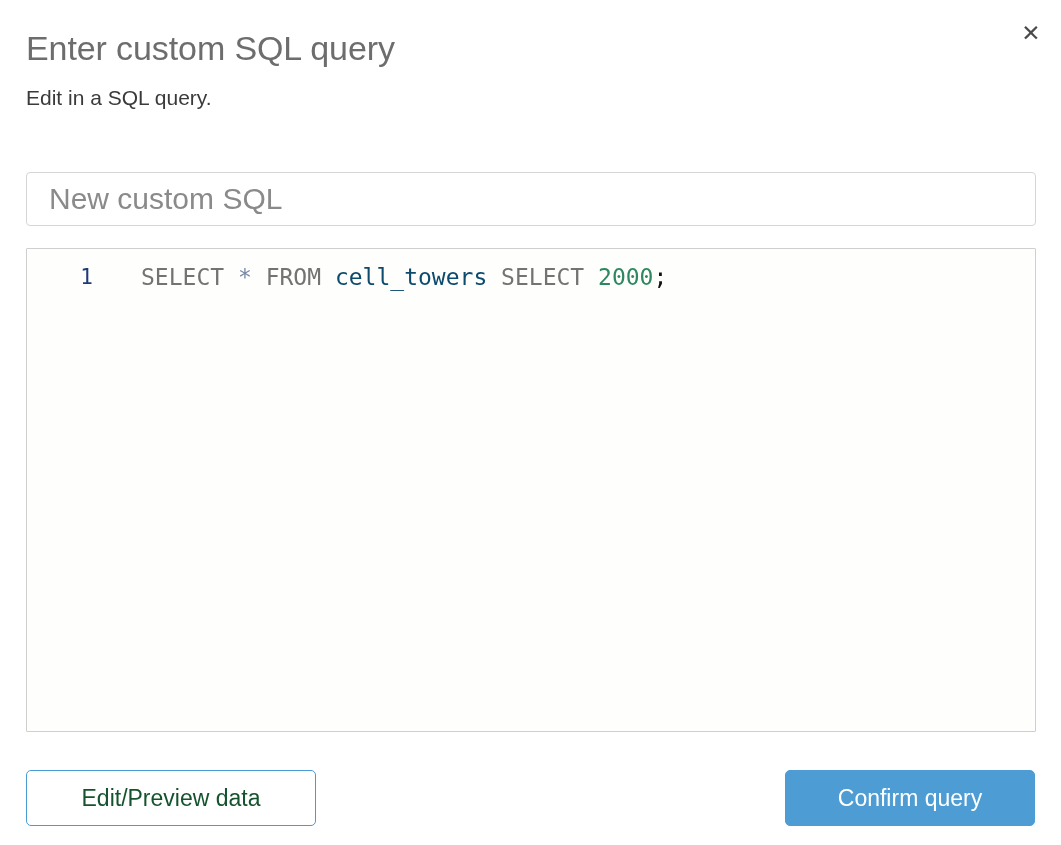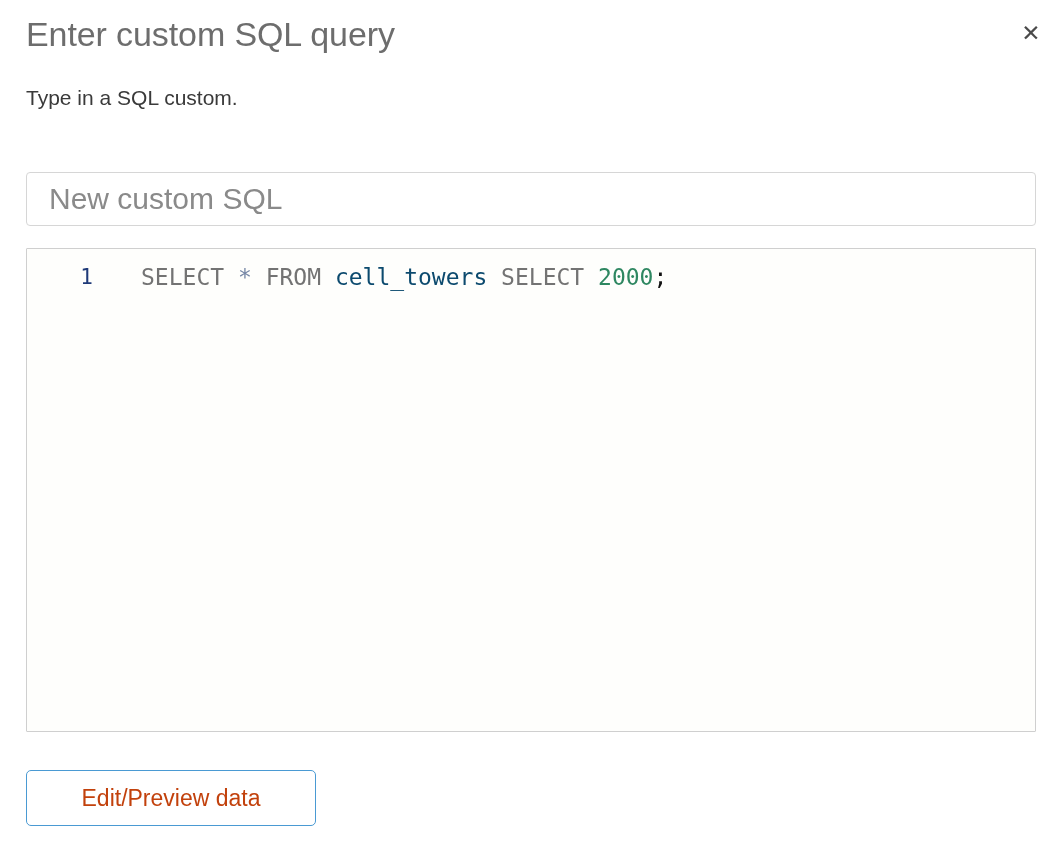--- a/index.html
+++ b/index.html
@@ -21,21 +21,21 @@
     width: 1061px;
     height: 845px;
     background: #ffffff;
     box-sizing: border-box;
   }
 
   
   .dialog-header {
     position: absolute;
     left: 26px;
-    top: 12px;
+    top: 26px;
     right: 26px;
     height: 48px;
   }
   .dialog-title {
     font-size: 34px;
     font-weight: 400;
     color: #6d6d6d;
     line-height: 44px;
     letter-spacing: -0.1px;
     white-space: nowrap;
@@ -156,49 +156,50 @@
     display: flex;
     align-items: center;
     justify-content: center;
     padding: 0 14px;
   }
   .btn-secondary {
     left: 0;
     width: 290px;
     background: #ffffff;
     border: 1px solid #4a9ad3;
-    color: #c2410c;
+    color: #14532d;
   }
   .btn-primary {
     right: 0;
     width: 250px;
     background: #4d9dd4;
     border: 1px solid #4d9dd4;
     color: #ffffff;
   }
 </style>
 </head>
 <body>
 
 <div class="dialog">
 
   <div class="dialog-header">
     <div class="dialog-title">Enter custom SQL query</div>
   </div>
 
   <button class="close-button">✕</button>
 
-  <div class="dialog-subtitle">Type in a SQL custom.</div>
+  <div class="dialog-subtitle">Edit in a SQL query.</div>
 
   <input class="name-input" type="text" placeholder="New custom SQL" style="">
 
   <div class="editor">
     <div class="editor-line">
       <div class="line-number">1</div>
       <div class="code-content"><span class="tok-keyword">SELECT</span><span> </span><span class="tok-operator">*</span><span> </span><span class="tok-keyword">FROM</span><span> </span><span class="tok-ident">cell_towers</span><span> </span><span class="tok-keyword">SELECT</span><span> </span><span class="tok-number">2000</span><span class="tok-punct">;</span></div>
     </div>
   </div>
 
   <div class="footer">
     <div class="btn btn-secondary">Edit/Preview data</div>
+    <div class="btn btn-primary">Confirm query</div>
   </div>
 
 </div>
 
 </body></html>

